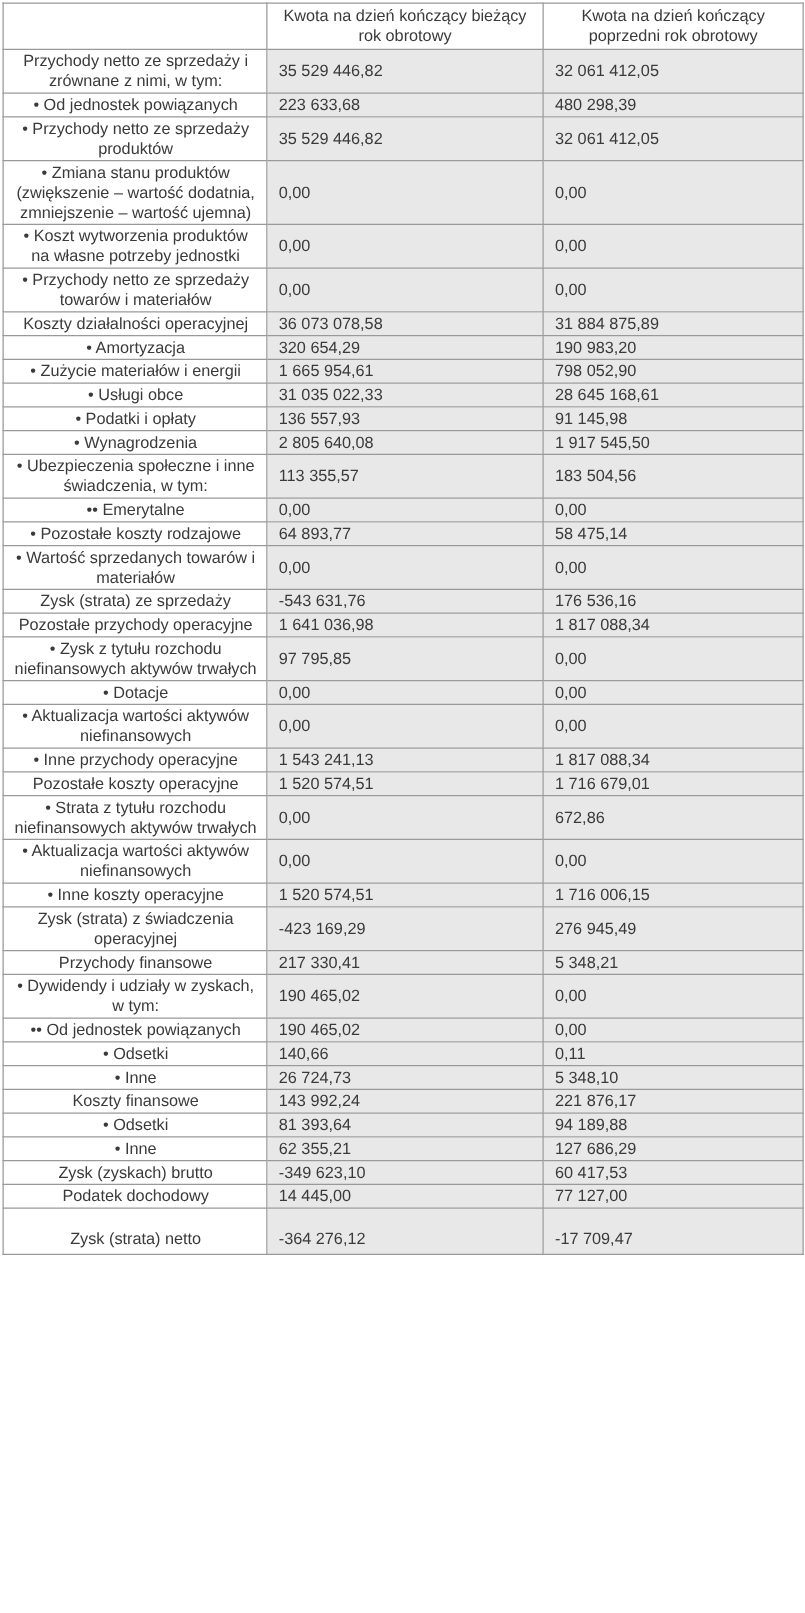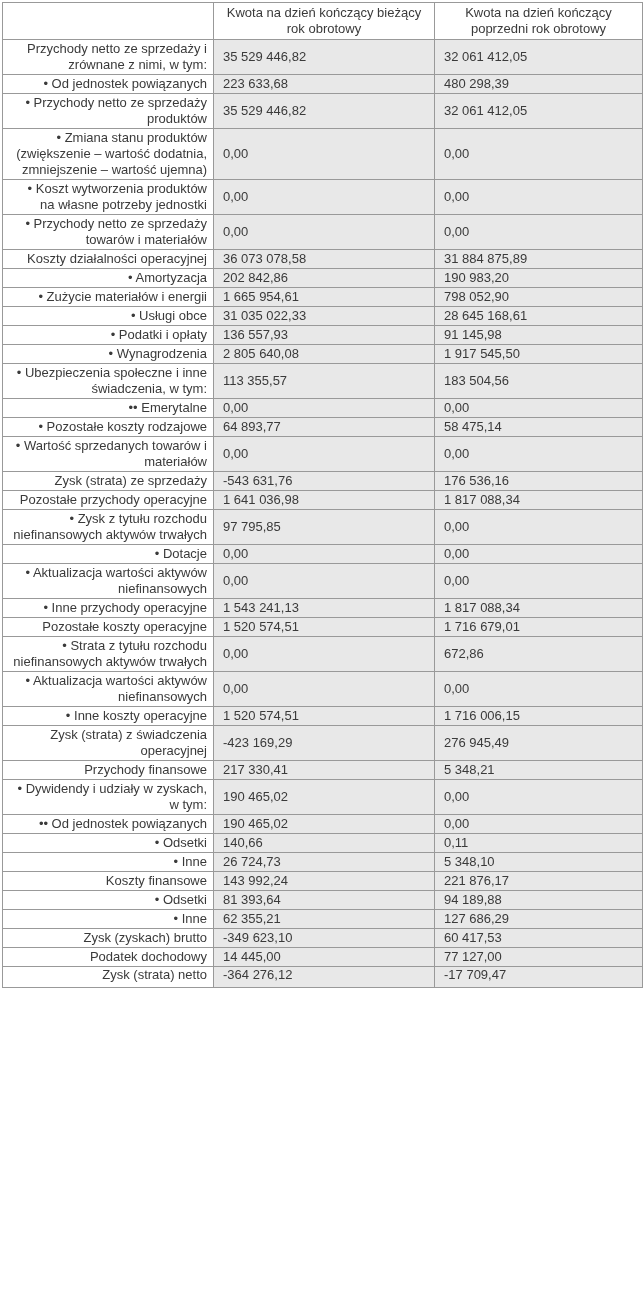--- a/index.html
+++ b/index.html
@@ -31,30 +31,30 @@
     overflow: hidden;
   }
   table.pl-table th {
     background: #ffffff;
     font-weight: normal;
     text-align: center;
     padding: 2px 6px;
   }
   td.td-label {
     background: #ffffff;
-    text-align: right;
+    text-align: center;
     padding: 1px 6px 1px 7px;
   }
   td.td-value {
     background: #e8e8e8;
     text-align: left;
     padding: 1px 6px 1px 9px;
   }
   tbody tr:last-child td {
-    padding-top: 0;
+    padding-top: 16px;
     padding-bottom: 4px;
   }
 </style>
 </head>
 <body>
 
 <table class="pl-table">
   <colgroup>
     <col class="c-label">
     <col class="c-current">
@@ -98,21 +98,21 @@
         <td class="td-value">0,00</td>
         <td class="td-value">0,00</td>
       </tr>
       <tr>
         <td class="td-label">Koszty działalności operacyjnej</td>
         <td class="td-value">36 073 078,58</td>
         <td class="td-value">31 884 875,89</td>
       </tr>
       <tr>
         <td class="td-label">• Amortyzacja</td>
-        <td class="td-value">202 842,86</td>
+        <td class="td-value">320 654,29</td>
         <td class="td-value">190 983,20</td>
       </tr>
       <tr>
         <td class="td-label">• Zużycie materiałów i energii</td>
         <td class="td-value">1 665 954,61</td>
         <td class="td-value">798 052,90</td>
       </tr>
       <tr>
         <td class="td-label">• Usługi obce</td>
         <td class="td-value">31 035 022,33</td>

